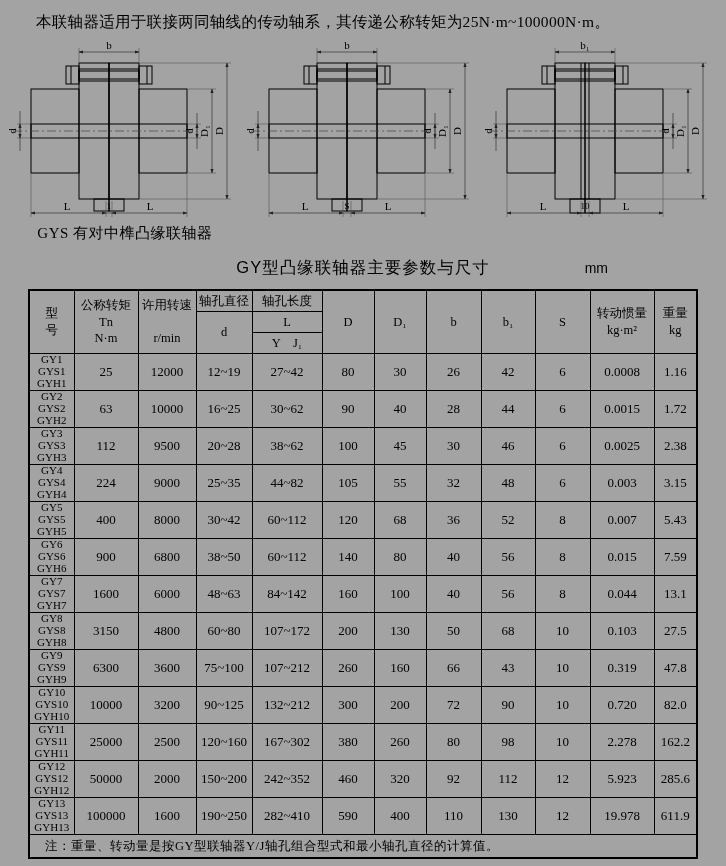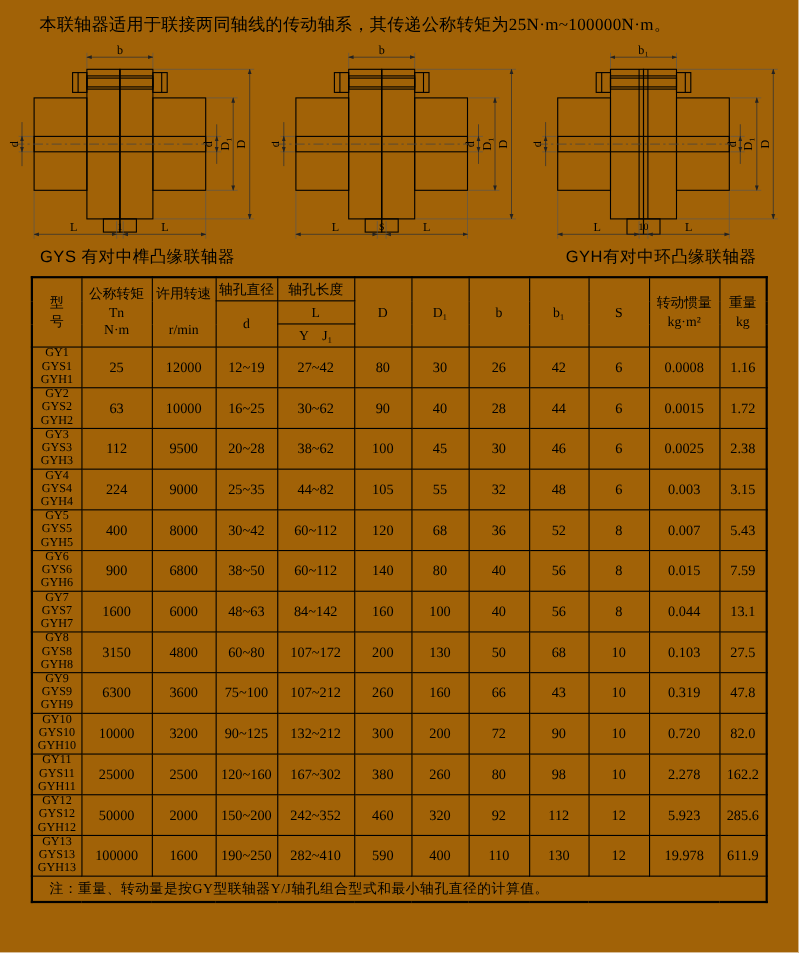--- a/index.html
+++ b/index.html
@@ -1,22 +1,22 @@
 <!DOCTYPE html>
 <html><head>
 <meta charset="utf-8">
 <style>
   html,body{margin:0;padding:0;background:#fff;}
-  .page{position:relative;width:726px;height:866px;background:#a16207;color:#000;
+  .page{position:relative;width:726px;height:866px;background:#a3a3a3;color:#000;
         font-family:"Liberation Serif","DejaVu Serif",serif;overflow:hidden;}
   .intro{padding:12px 30px 0 36px;font-size:15.5px;white-space:nowrap;letter-spacing:.3px;}
   .diagrams{display:flex;justify-content:space-between;padding:6px 6px 0 6px;margin-top:2px;}
   .fig{width:240px;text-align:center;}
   .fig svg{display:block;margin:0 auto;}
-  .fig .caption{font-family:Liberation Sans, sans-serif;font-size:15px;
+  .fig .caption{font-family:Liberation Serif, serif;font-size:15px;
                 margin-top:1px;letter-spacing:.5px;}
   .titleRow{position:relative;margin-top:14px;height:24px;}
   .tableTitle{position:absolute;left:0;right:0;text-align:center;
               font-family:"Liberation Sans","DejaVu Sans",sans-serif;font-size:16.5px;letter-spacing:1px;}
   .unit{position:absolute;right:118px;top:3px;
         font-family:"Liberation Sans","DejaVu Sans",sans-serif;font-size:14px;}
   table.params{border-collapse:collapse;width:668px;margin:8px auto 0 auto;
                border:2px solid #000;table-layout:fixed;}
   table.params th,table.params td{border:1px solid #000;text-align:center;vertical-align:middle;
                padding:0 1px;font-weight:normal;}
@@ -234,24 +234,27 @@
           <line class="ext" x1="96" y1="160" x2="96" y2="176"></line>
         <line class="ext" x1="104" y1="160" x2="104" y2="176"></line>
           <line class="ext" x1="178" y1="133" x2="178" y2="176"></line>
         <line class="dimline" x1="22" y1="172" x2="96" y2="172" marker-start="url(#ar3)" marker-end="url(#ar3)"></line>
         <line class="dimline" x1="104" y1="172" x2="178" y2="172" marker-start="url(#ar3)" marker-end="url(#ar3)"></line>
         <line class="dimline" x1="96" y1="172" x2="104" y2="172"></line>
         <text class="dimtxt" x="58" y="169" text-anchor="middle">L</text>
         <text class="dimtxt sm" x="100" y="168" text-anchor="middle">10</text>
         <text class="dimtxt" x="141" y="169" text-anchor="middle">L</text>
       </svg>
-      <div class="caption">GYH有对中环凸缘联轴器</div>
     </div>
   </div>
 
+  <div class="titleRow">
+    <div class="tableTitle">GY型凸缘联轴器主要参数与尺寸</div>
+    <div class="unit">mm</div>
+  </div>
 
   <table class="params">
     <colgroup>
       <col style="width:45px">
         <col style="width:64px">
         <col style="width:58px">
         <col style="width:56px">
       <col style="width:70px">
         <col style="width:52px">
         <col style="width:52px">

